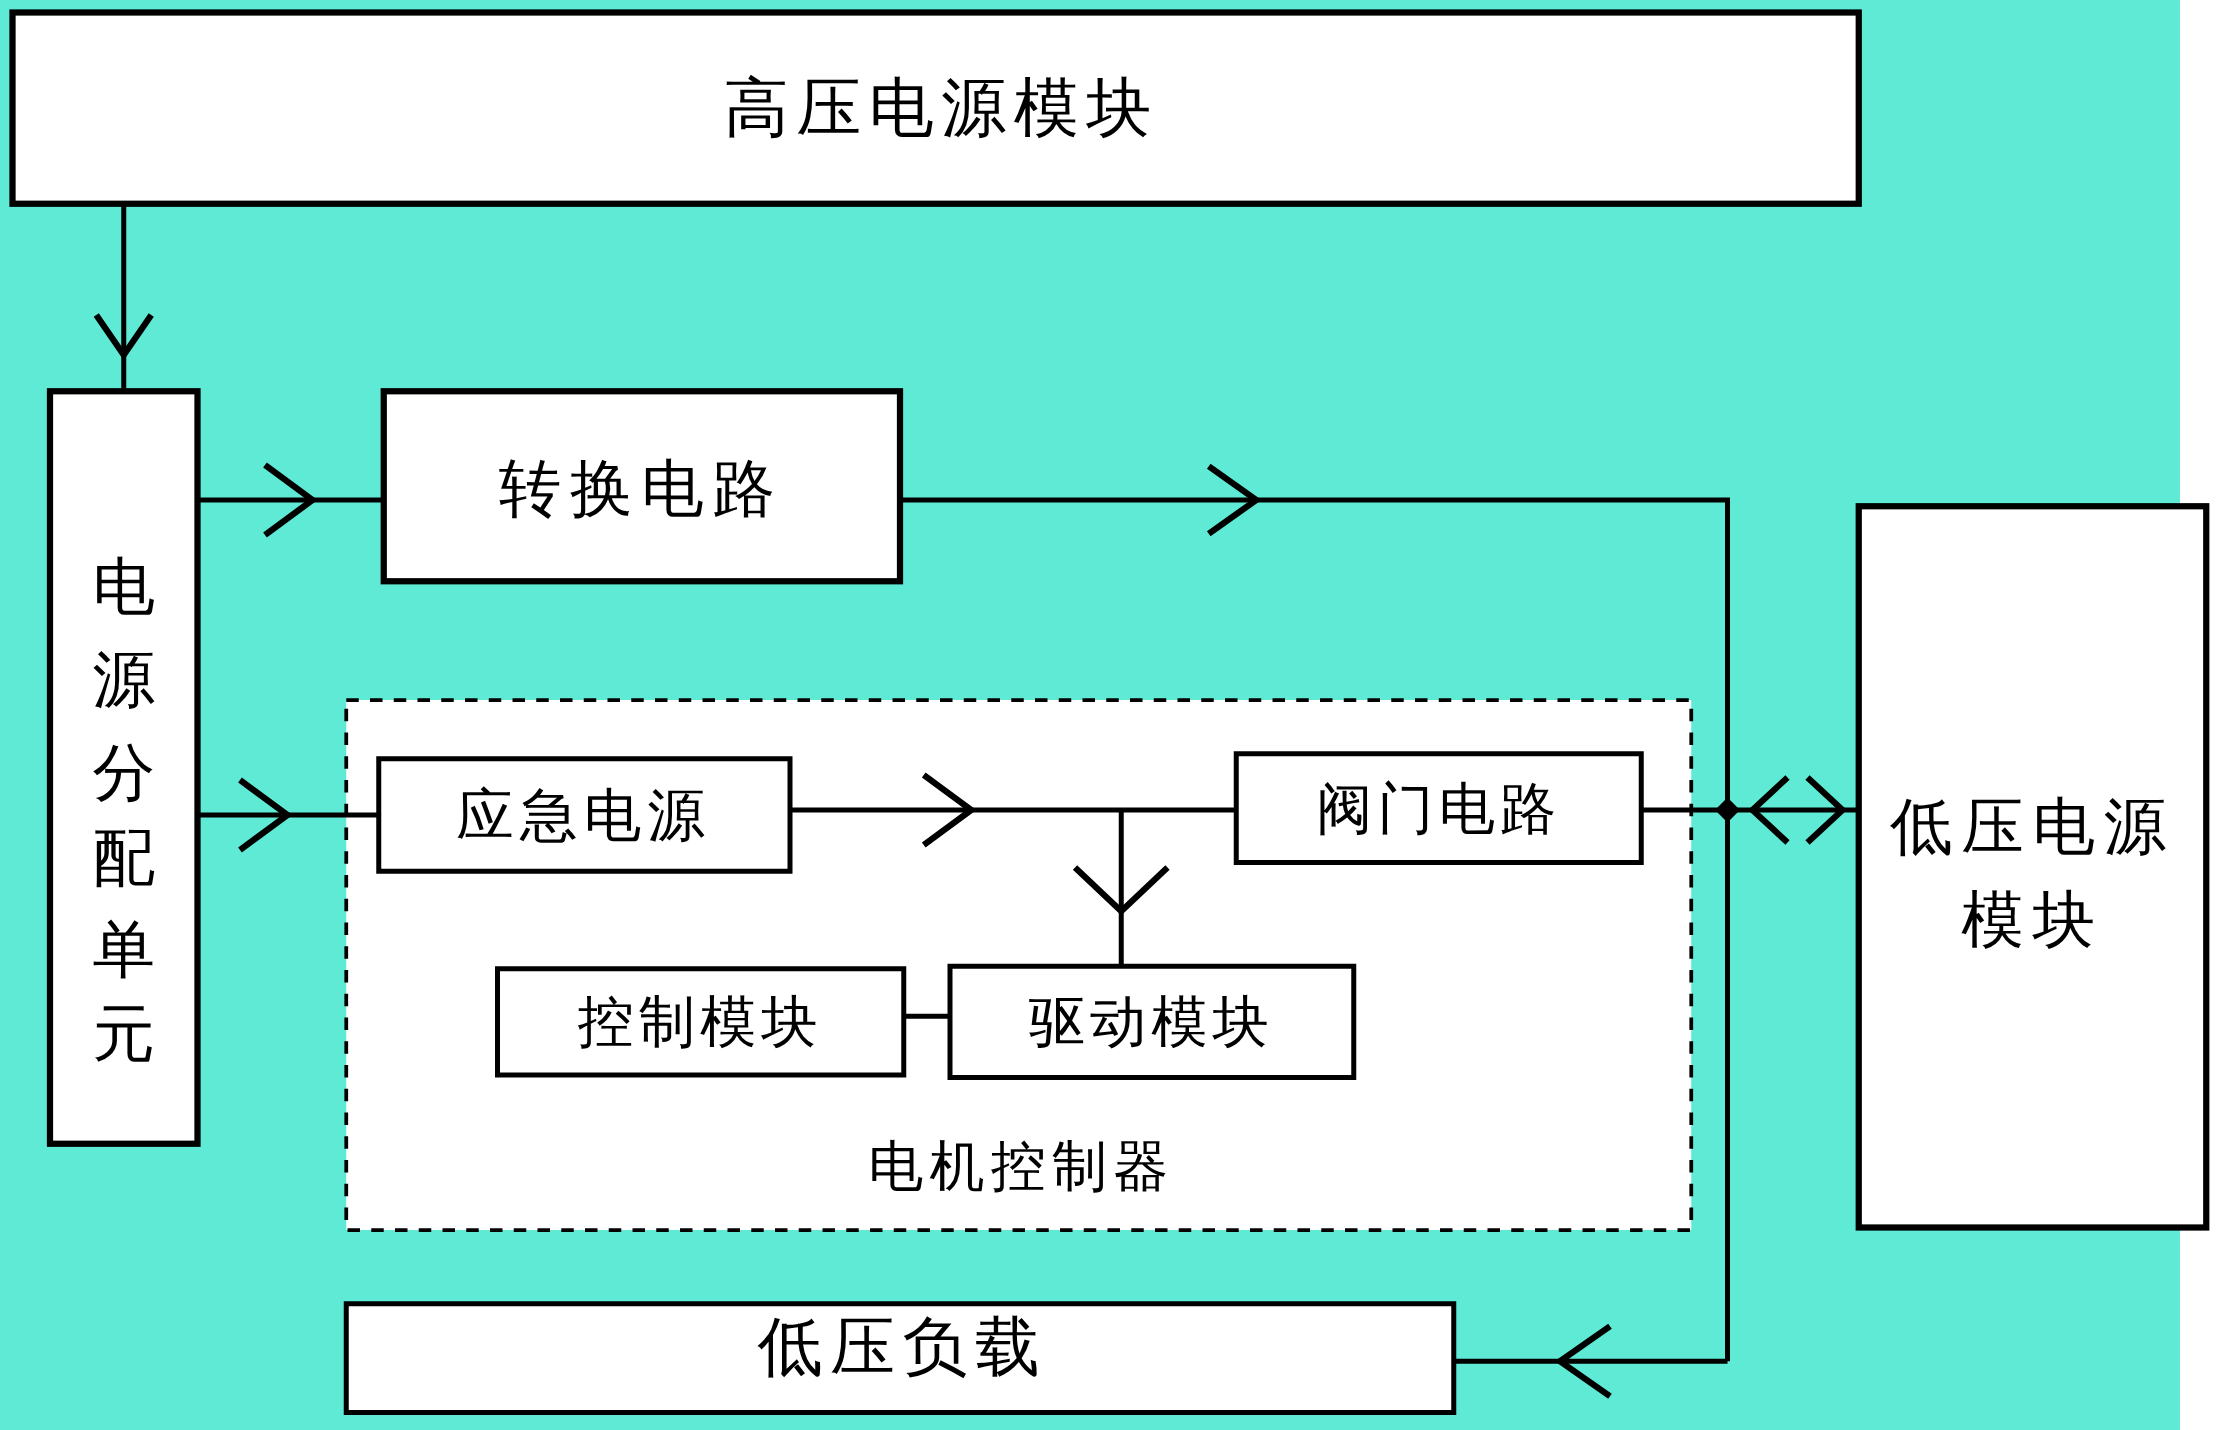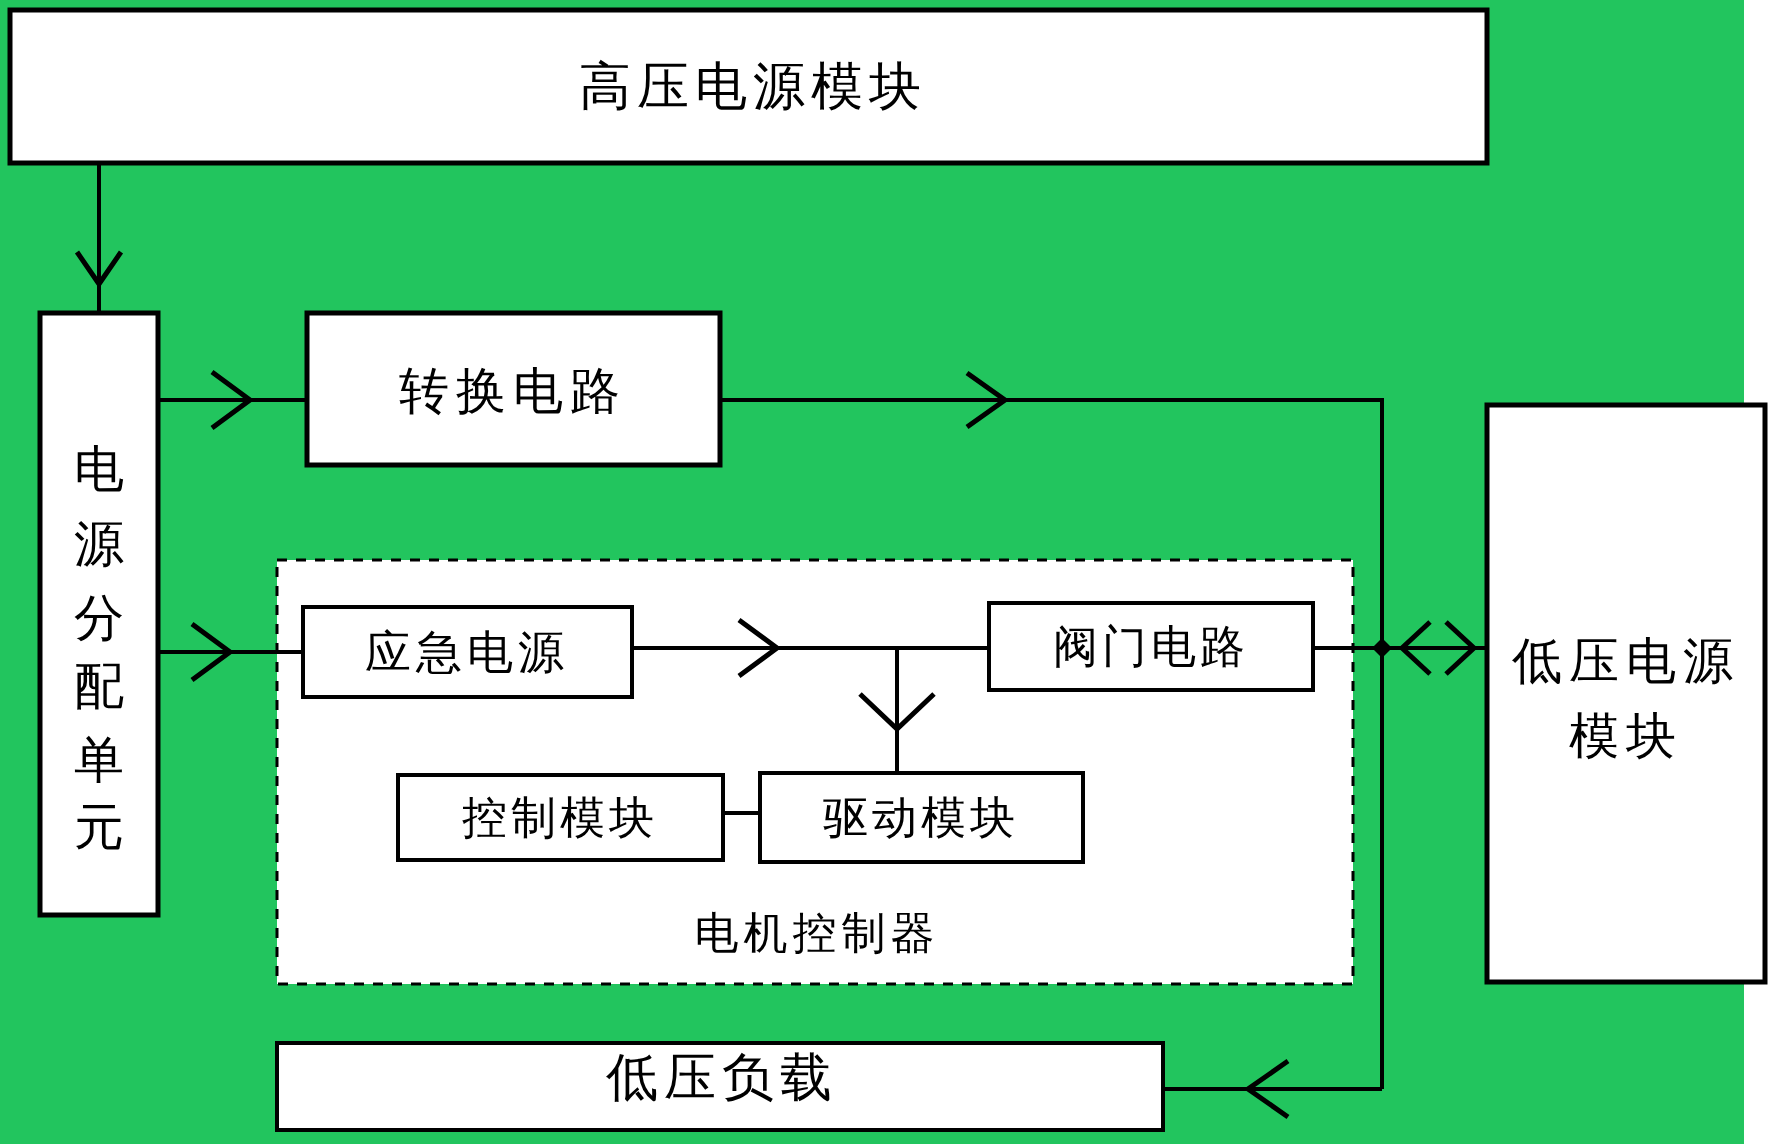--- a/index.html
+++ b/index.html
@@ -4,21 +4,21 @@
 <style>
   html, body {
     margin: 0;
     padding: 0;
     background: #ffffff;
   }
   .stage {
     width: 1744px;
     height: 1144px;
     position: relative;
-    background: #22c55e;
+    background: #5eead4;
   }
   svg {
     display: block;
   }
   .box {
     fill: #ffffff;
     stroke: #000000;
   }
   .wire {
     fill: none;

